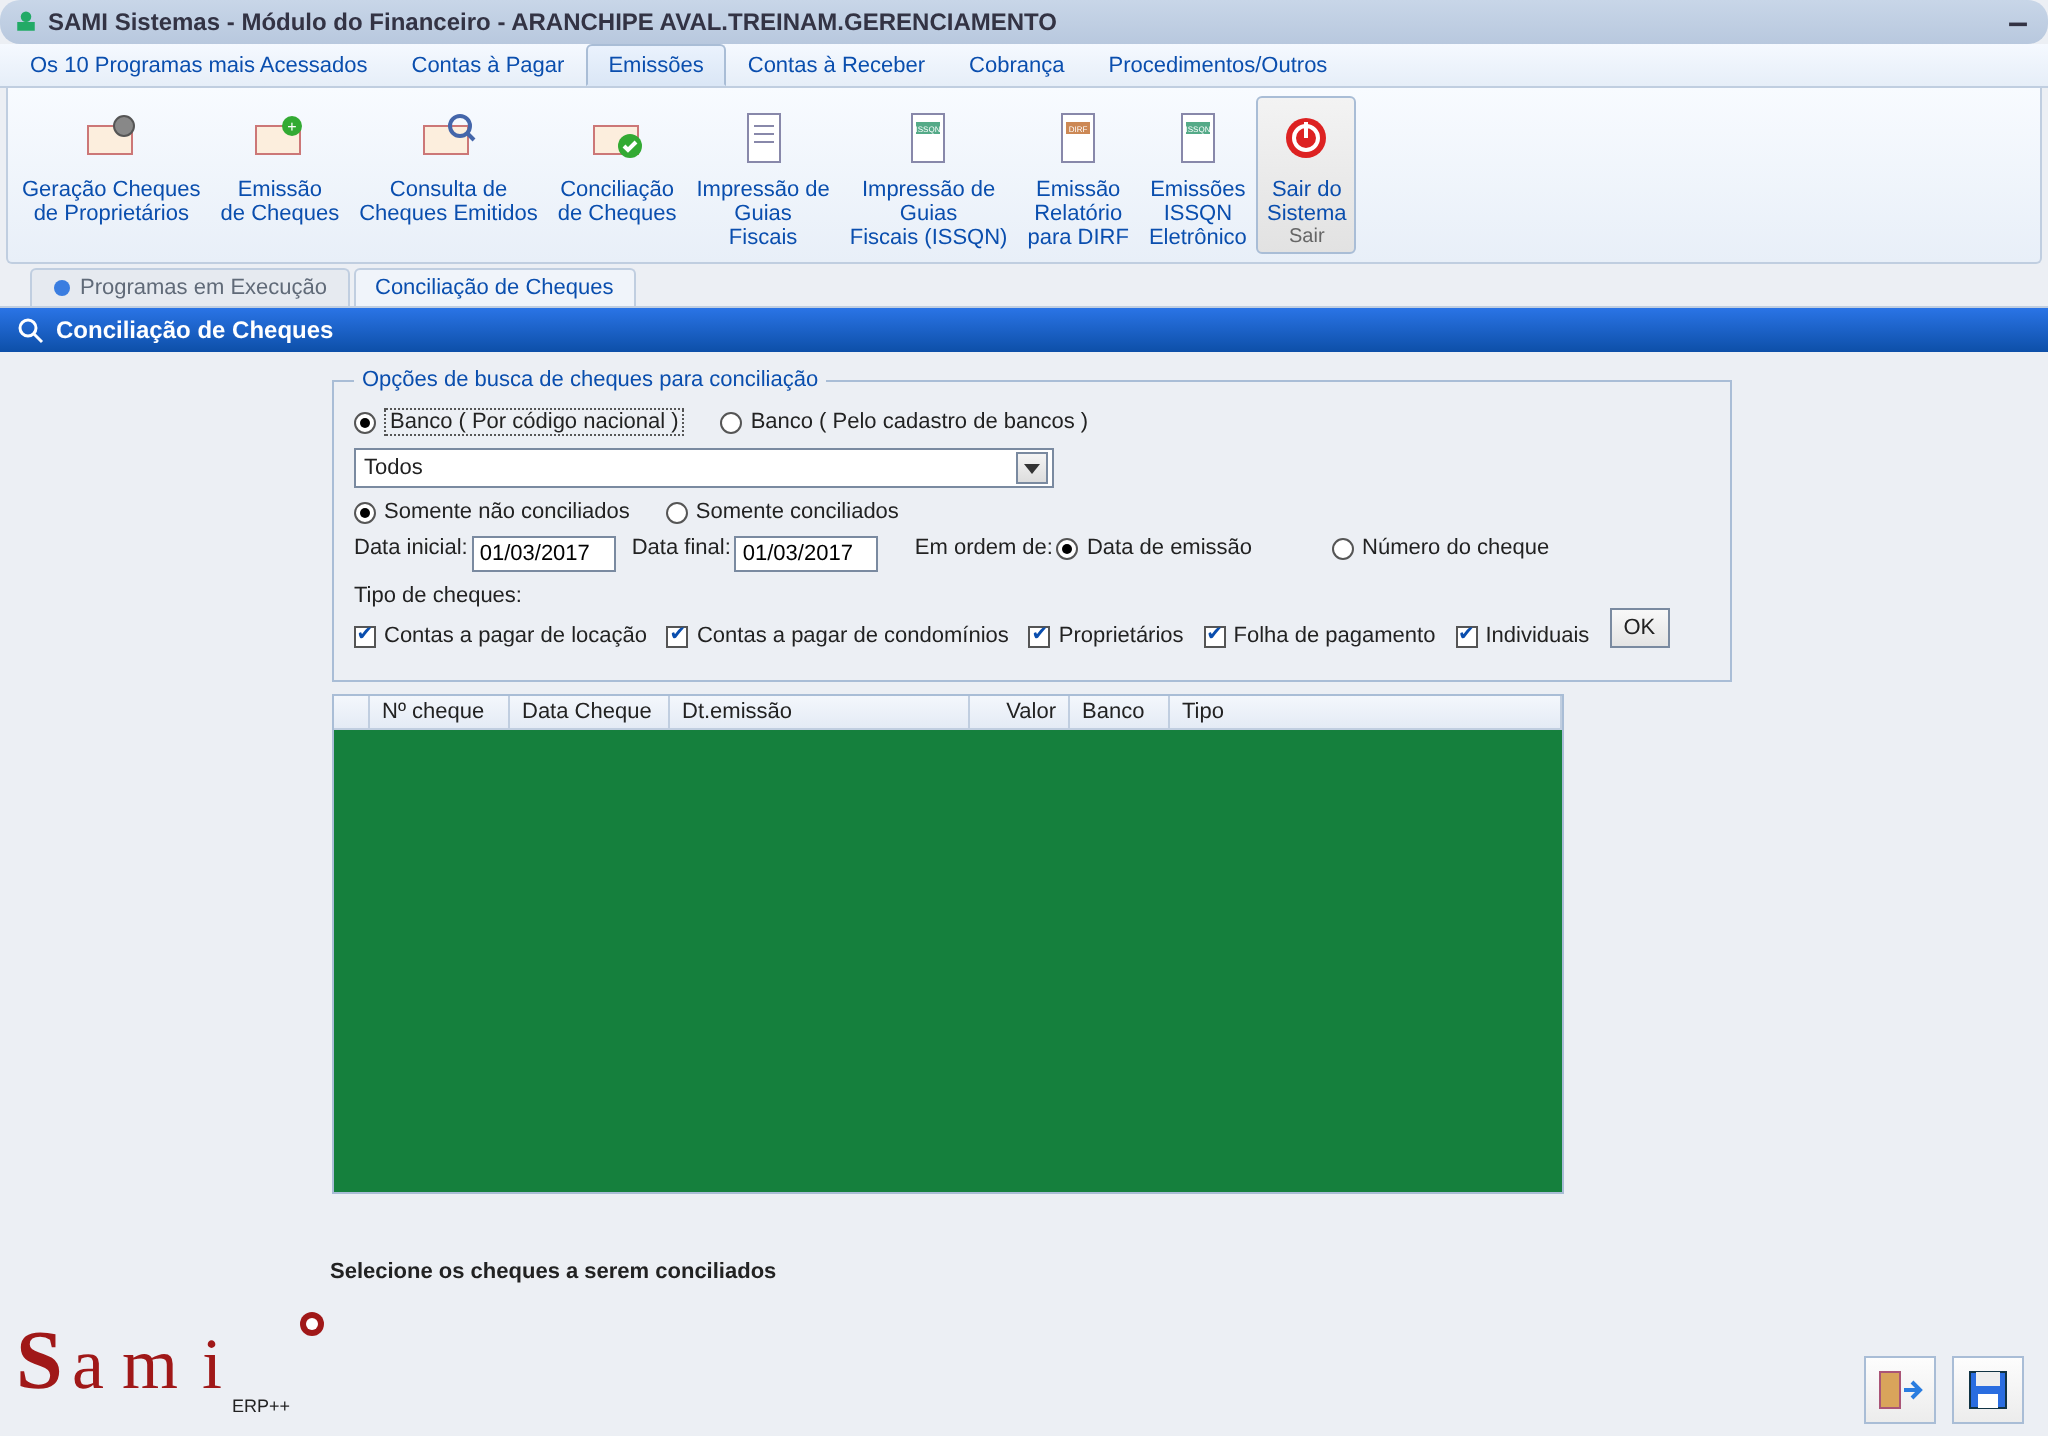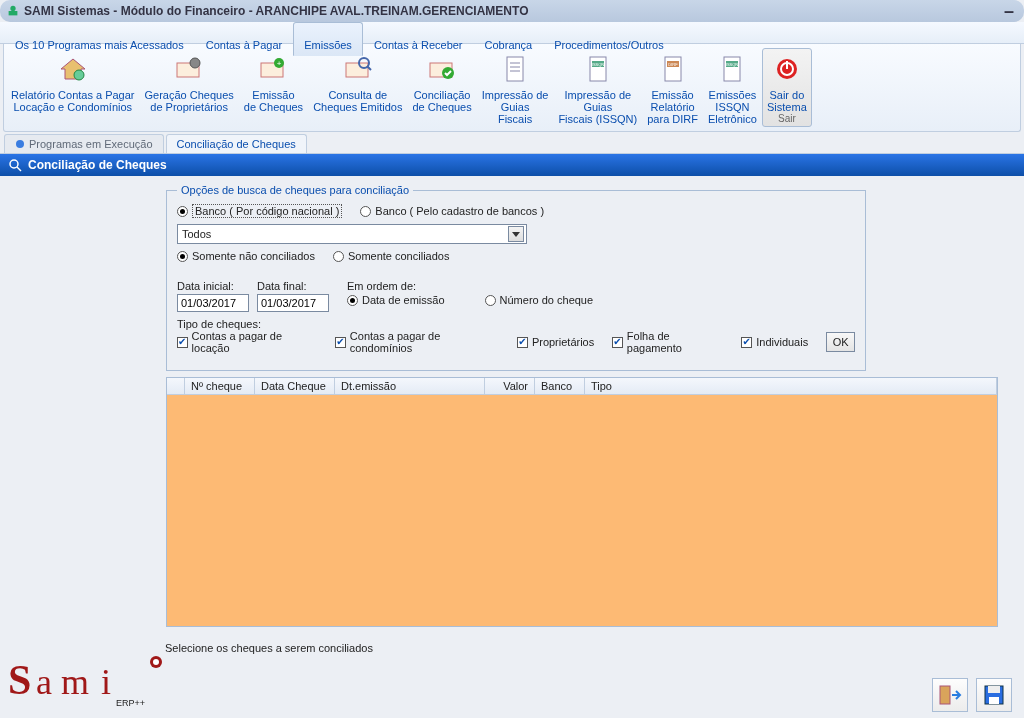--- a/index.html
+++ b/index.html
@@ -28,21 +28,21 @@
 .menubar {
   background: linear-gradient(#f5f9ff, #e6eef8);
   border-bottom: 1px solid #c0cee0;
   height: 22px;
   display: flex;
   align-items: stretch;
   padding: 0 4px;
 }
 .menubar .mtab {
   color: #0a4eae;
-  padding: 16px 10px;
+  padding: 4px 10px;
   cursor: default;
   border: 1px solid transparent;
 }
 .menubar .mtab.active {
   background: linear-gradient(#eaf2fd,#dbe7f6);
   border: 1px solid #a9bdd6;
   border-bottom: 1px solid #dbe7f6;
   border-radius: 3px 3px 0 0;
 }
 .ribbon {
@@ -74,21 +74,21 @@
 .rbtn.sair {
   border: 1px solid #a9bdd6;
   background: linear-gradient(#f3f3f3,#e2e2e2);
 }
 .ricon { width: 32px; height: 32px; margin: 2px 0 4px 0; display:flex;align-items:center;justify-content:center;}
 .ricon svg{width:32px;height:32px;}
 .subtabs {
   display: flex;
   align-items: flex-end;
   height: 22px;
-  padding-left: 4px;
+  padding-left: 15px;
   background: #eceff4;
   border-bottom: 1px solid #c0cee0;
 }
 .subtabs .stab {
   font-size: 11px;
   padding: 3px 10px;
   border: 1px solid #c0cee0;
   border-bottom: none;
   margin-right: 2px;
   border-radius: 3px 3px 0 0;
@@ -129,31 +129,31 @@
 .rcircle.sel::after{content:"";width:5px;height:5px;background:#000;border-radius:50%;}
 .radio.dotted span.lbl{border:1px dotted #555;padding:0 2px;}
 .cbox{width:11px;height:11px;border:1px solid #555;background:#fff;display:flex;align-items:center;justify-content:center;color:#0a4eae;font-size:10px;line-height:10px;}
 .cbox.checked::after{content:"✔";}
 .selectbox{
   width:350px;height:20px;border:1px solid #7a8aa0;background:#fff;display:flex;align-items:center;justify-content:space-between;padding:0 2px 0 4px;font-size:11px;
 }
 .selectbox .ddbtn{width:16px;height:16px;border:1px solid #7a8aa0;background:linear-gradient(#f4f4f4,#ddd);display:flex;align-items:center;justify-content:center;}
 .dateinp{width:72px;height:18px;border:1px solid #7a8aa0;background:#fff;padding:1px 3px;font-size:11px;}
 .okbtn{width:30px;height:20px;border:1px solid #7a8aa0;background:linear-gradient(#f8f8f8,#e4e4e4);font-size:11px;text-align:center;line-height:18px;}
-.colgroup{margin-top:12px;display:flex;flex-direction:column;gap:2px;}
+.colgroup{margin-top:0;display:flex;flex-direction:row;gap:2px;}
 .collabel{font-size:11px;}
 .grid {
-  margin-left:160px;width:832px;margin-top:6px;
-  border:1px solid #a9bdd6;background:#fdba74;height:250px;
+  margin-left:160px;width:616px;margin-top:6px;
+  border:1px solid #a9bdd6;background:#15803d;height:250px;
 }
 .gridhead{display:flex;background:linear-gradient(#f4f7fc,#e4ebf5);border-bottom:1px solid #c0cee0;}
 .gridhead .gh{padding:2px 6px;border-right:1px solid #c0cee0;font-size:11px;color:#222;}
 .footer{position:absolute;bottom:6px;left:6px;right:6px;display:flex;align-items:flex-end;justify-content:space-between;}
 .logo{display:flex;align-items:flex-end;gap:0px;}
-.instruct{margin-left:165px;font-weight:normal;color:#222;position:absolute;bottom:64px;}
+.instruct{margin-left:165px;font-weight:bold;color:#222;position:absolute;bottom:76px;}
 .btnbar{display:flex;gap:8px;margin-right:6px;}
 .sqbtn{width:36px;height:34px;border:1px solid #a9bdd6;background:linear-gradient(#fdfdfd,#ececec);display:flex;align-items:center;justify-content:center;}
 .mini{font-size:10px;color:#666;}
 .minimize{font-size:18px;color:#334;font-weight:bold;padding:0 4px;}
 </style>
 </head>
 <body>
 
 <div class="titlebar">
   <span class="ticon">
@@ -170,30 +170,20 @@
 <div class="menubar">
   <div class="mtab">Os 10 Programas mais Acessados</div>
   <div class="mtab">Contas à Pagar</div>
   <div class="mtab active">Emissões</div>
   <div class="mtab">Contas à Receber</div>
   <div class="mtab">Cobrança</div>
   <div class="mtab">Procedimentos/Outros</div>
 </div>
 
 <div class="ribbon">
-  <div class="rbtn">
-    <span class="ricon">
-        <svg viewBox="0 0 32 32">
-          <polygon points="4,16 16,6 28,16 24,16 24,26 8,26 8,16" fill="#e8c070" stroke="#a57" stroke-width="1"></polygon>
-          <circle cx="22" cy="22" r="5" fill="#6c9" stroke="#284"></circle>
-        </svg>
-      </span>
-    <span>Relatório Contas a Pagar</span>
-    <span>Locação e Condomínios</span>
-  </div>
   <div class="rbtn">
     <span class="ricon">
         <svg viewBox="0 0 32 32">
           <rect x="4" y="10" width="22" height="14" fill="#fceedd" stroke="#c77"></rect>
           <circle cx="22" cy="10" r="5" fill="#888" stroke="#555"></circle>
         </svg>
       </span>
     <span>Geração Cheques</span>
     <span>de Proprietários</span>
   </div>
@@ -370,21 +360,21 @@
             <span class="rcircle"></span>
             <span>Número do cheque</span>
           </div>
         </div>
       </div>
     </div>
 
     <div style="margin-top:4px;">
       <span>Tipo de cheques:</span>
     </div>
-    <div class="row" style="align-items:center;">
+    <div class="row" style="gap:10px;align-items:flex-end;">
       <div class="check">
           <span class="cbox checked"></span>
           <span>Contas a pagar de locação</span>
         </div>
       <div class="check">
           <span class="cbox checked"></span>
           <span>Contas a pagar de condomínios</span>
         </div>
       <div class="check">
           <span class="cbox checked"></span>

